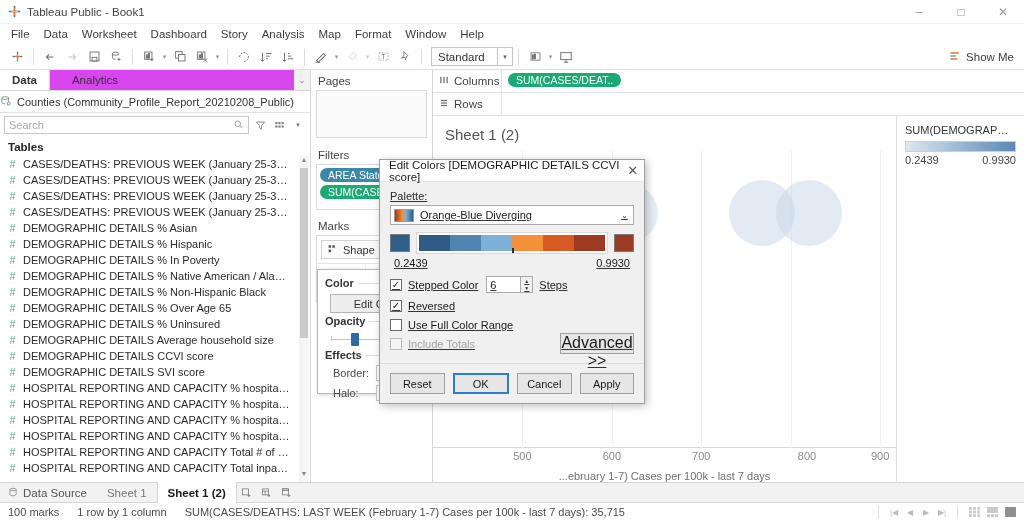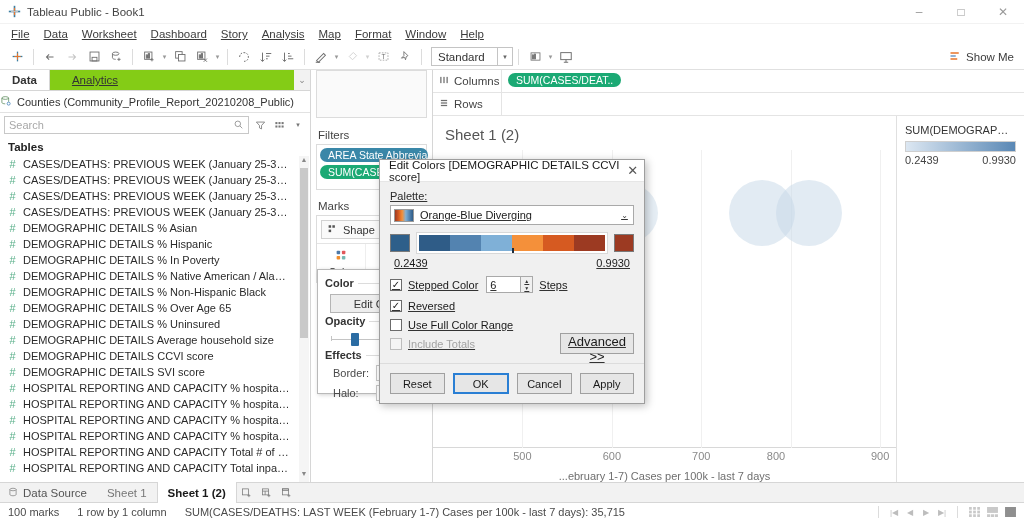--- a/index.html
+++ b/index.html
@@ -23,21 +23,21 @@
   .title-text { font-size: 11.5px; color: #444; }
   .win-controls { margin-left: auto; display: flex; height: 24px; }
   .win-btn {
     width: 42px; height: 24px; display: flex;
     align-items: center; justify-content: center;
     color: #9a9a9a; font-size: 12px;
   }
 
   
   .menubar { height: 20px; display: flex; align-items: center; background: #fff; padding-left: 4px; }
-  .menu-item { padding: 2px 7px; font-size: 11.5px; color: #3c3c3c; cursor: default; text-decoration: underline; }
+  .menu-item { padding: 2px 7px; font-size: 11.5px; color: #3c3c3c; cursor: default; }
 
   
   .toolbar {
     height: 26px; display: flex; align-items: center;
     background: #fff; border-bottom: 1px solid #e0e0e0;
     padding-left: 6px;
   }
   .tb-btn {
     width: 22px; height: 22px; display: flex;
     align-items: center; justify-content: center;
@@ -63,21 +63,21 @@
   .body-row { display: flex; height: 412px; }
 
   
   .datapane { width: 311px; border-right: 1px solid #d6d6d6; display: flex; flex-direction: column; background:#fff; }
   .dp-tabs { display: flex; height: 21px; border-bottom: 1px solid #d6d6d6; background: #f2f2f2; }
   .dp-tab {
     padding: 0 12px; display: flex; align-items: center;
     font-size: 11.5px; color: #333;
   }
   .dp-tab.active { background: #fff; font-weight: bold; border-right: 1px solid #d6d6d6; }
-  .dp-tab.inactive { flex: 1; background: #84cc16; justify-content: flex-start; padding-left: 22px; text-decoration: underline; }
+  .dp-tab.inactive { flex: 1; background: #d946ef; justify-content: flex-start; padding-left: 22px; }
   .dp-tab-menu { width: 16px; display: flex; align-items: center; justify-content: center; color: #888; font-size: 9px; }
   .dp-source {
     height: 22px; display: flex; align-items: center; gap: 5px;
     font-size: 11px; color: #333;
     border-bottom: 1px solid #e2e2e2;
   }
   .dp-search-row { height: 24px; display: flex; align-items: center; padding: 0 4px; gap: 3px; }
   .dp-search {
     flex: 1; height: 18px; border: 1px solid #c8c8c8; background: #fff;
     display: flex; align-items: center; padding: 0 4px;
@@ -237,21 +237,21 @@
   .spin input {
     width: 34px; height: 17px; border: 1px solid #a9a9a9; border-right: none;
     font-size: 11px; padding-left: 3px; outline: none;
     font-family: "Liberation Sans", sans-serif; color: #1a1a1a;
   }
   .spin .sbtns { display: flex; flex-direction: column; width: 13px; height: 17px; border: 1px solid #a9a9a9; background: #f0f0f0; }
   .spin .sbtn { flex: 1; display: flex; align-items: center; justify-content: center; font-size: 5px; color: #333; }
   .adv-row { display: flex; margin-top: -17px; justify-content: flex-end; }
   .adv-btn {
     width: 74px; height: 21px; border: 1px solid #a0a0a0; background: #e6e6e6;
-    font-size: 13px; color: #1a1a1a; font-family: "Liberation Sans", sans-serif;
+    font-size: 16px; color: #1a1a1a; font-family: "Liberation Sans", sans-serif;
   }
   .dlg-footer {
     display: flex; gap: 8px; padding: 9px 10px 9px 10px; margin-top: 9px;
     border-top: 1px solid #dcdcdc;
   }
   .dlg-btn {
     flex: 1; height: 21px; border: 1px solid #a0a0a0; background: #e6e6e6;
     font-size: 11px; color: #1a1a1a; font-family: "Liberation Sans", sans-serif;
   }
   .dlg-btn.primary { border: 2px solid #2a7fd4; background: #e6e6e6; }
@@ -564,20 +564,21 @@
           </div>
         <div class="dp-scroll">
           <div class="arr up">▲</div>
           <div class="thumb"></div>
           <div class="arr dn">▼</div>
         </div>
       </div>
     </div>
 
     <div class="shelfcol">
+      <div class="shelf-hdr">Pages</div>
       <div class="shelf-box pages-box"></div>
       <div class="shelf-hdr">Filters</div>
       <div class="shelf-box filters-box">
         <div class="pill blue">AREA State Abbrevia..</div>
         <div class="pill green">SUM(CASES..</div>
       </div>
       <div class="marks-hdr">Marks</div>
       <div class="marks-card">
         <div class="marks-type">
           <span>
@@ -646,21 +647,21 @@
 
       <div class="view-area">
         <div class="view-main">
           <div class="sheet-title">Sheet 1 (2)</div>
           <div class="plot" id="plot">
             <div class="axis-line"></div>
             <div class="axis-ticks" id="xticks">
                 <div class="tick-lbl" style="left: 89.4231px;">500</div>
                 <div class="tick-lbl" style="left: 178.846px;">600</div>
                 <div class="tick-lbl" style="left: 268.269px;">700</div>
-                <div class="tick-lbl" style="left: 343px;">800</div>
+                <div class="tick-lbl" style="left: 374px;">800</div>
                 <div class="tick-lbl" style="left: 447.115px;">900</div>
               </div>
             <div class="axis-title">...ebruary 1-7) Cases per 100k - last 7 days</div>
           <div class="gridline" style="left: 89.4231px;"></div>
               <div class="gridline" style="left: 178.846px;"></div>
               <div class="gridline" style="left: 268.269px;"></div>
               <div class="gridline" style="left: 357.692px;"></div>
               <div class="gridline" style="left: 447.115px;"></div>
               <div class="bubble" style="height: 60px; width: 60px; left: -22.8462px; top: 33px; background: rgb(90, 136, 181); opacity: 0.65;"></div>
               <div class="bubble" style="height: 62px; width: 62px; left: -9.53846px; top: 32px; background: rgb(87, 133, 179); opacity: 0.68;"></div>

